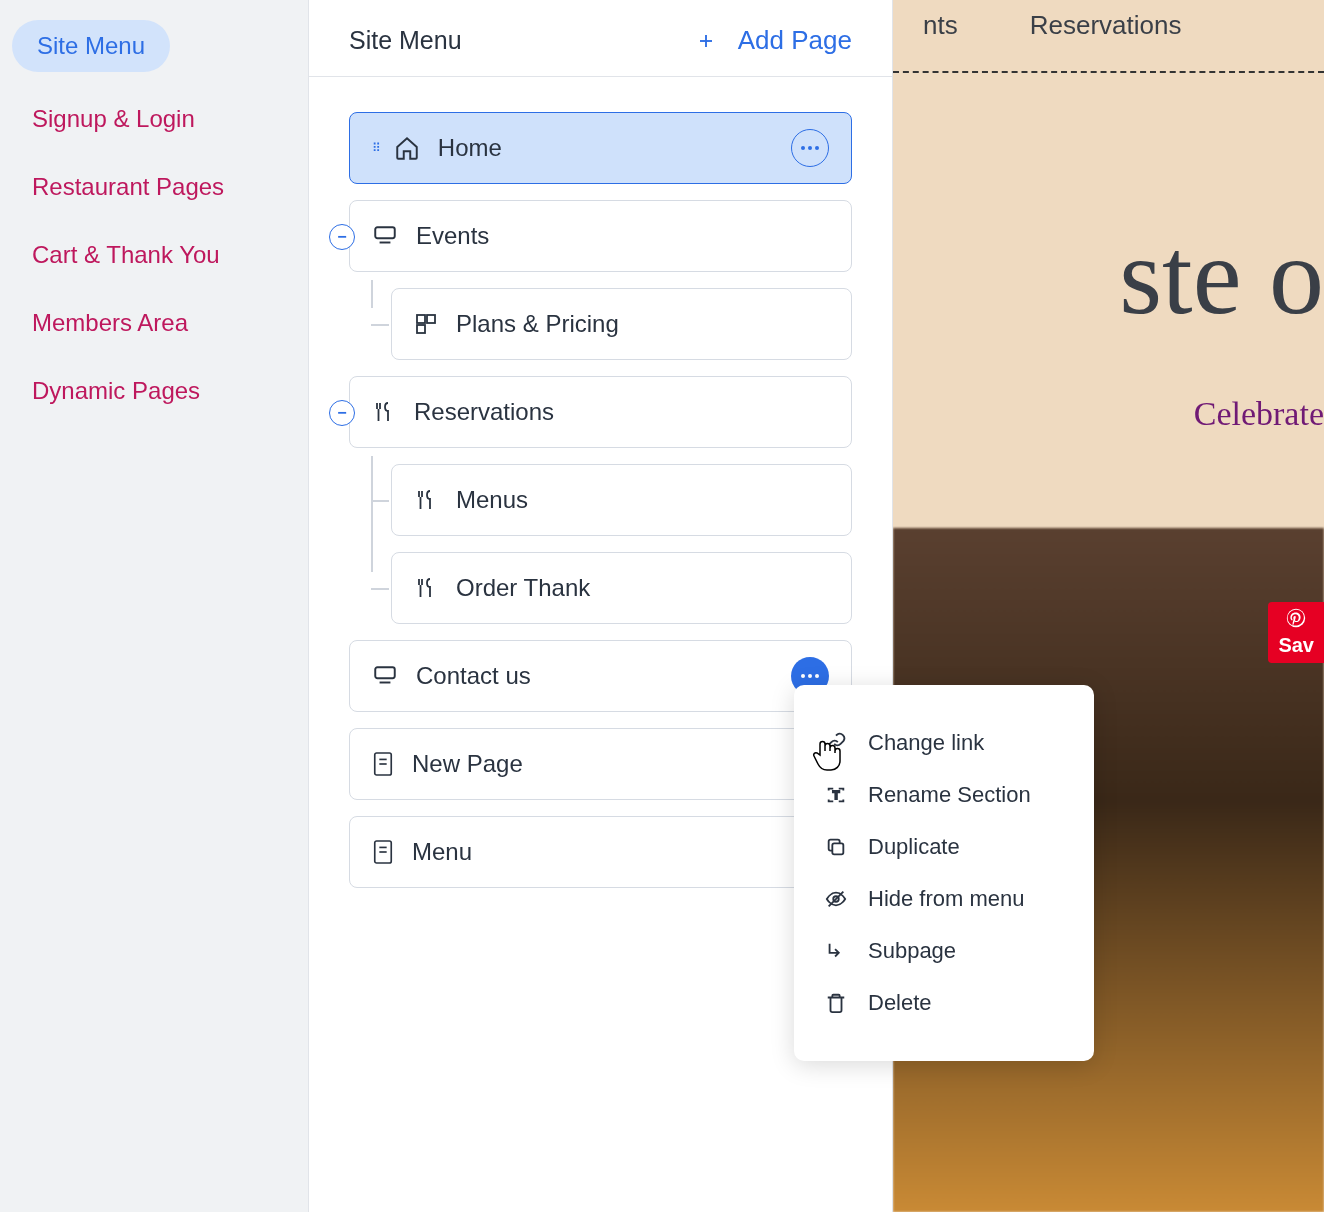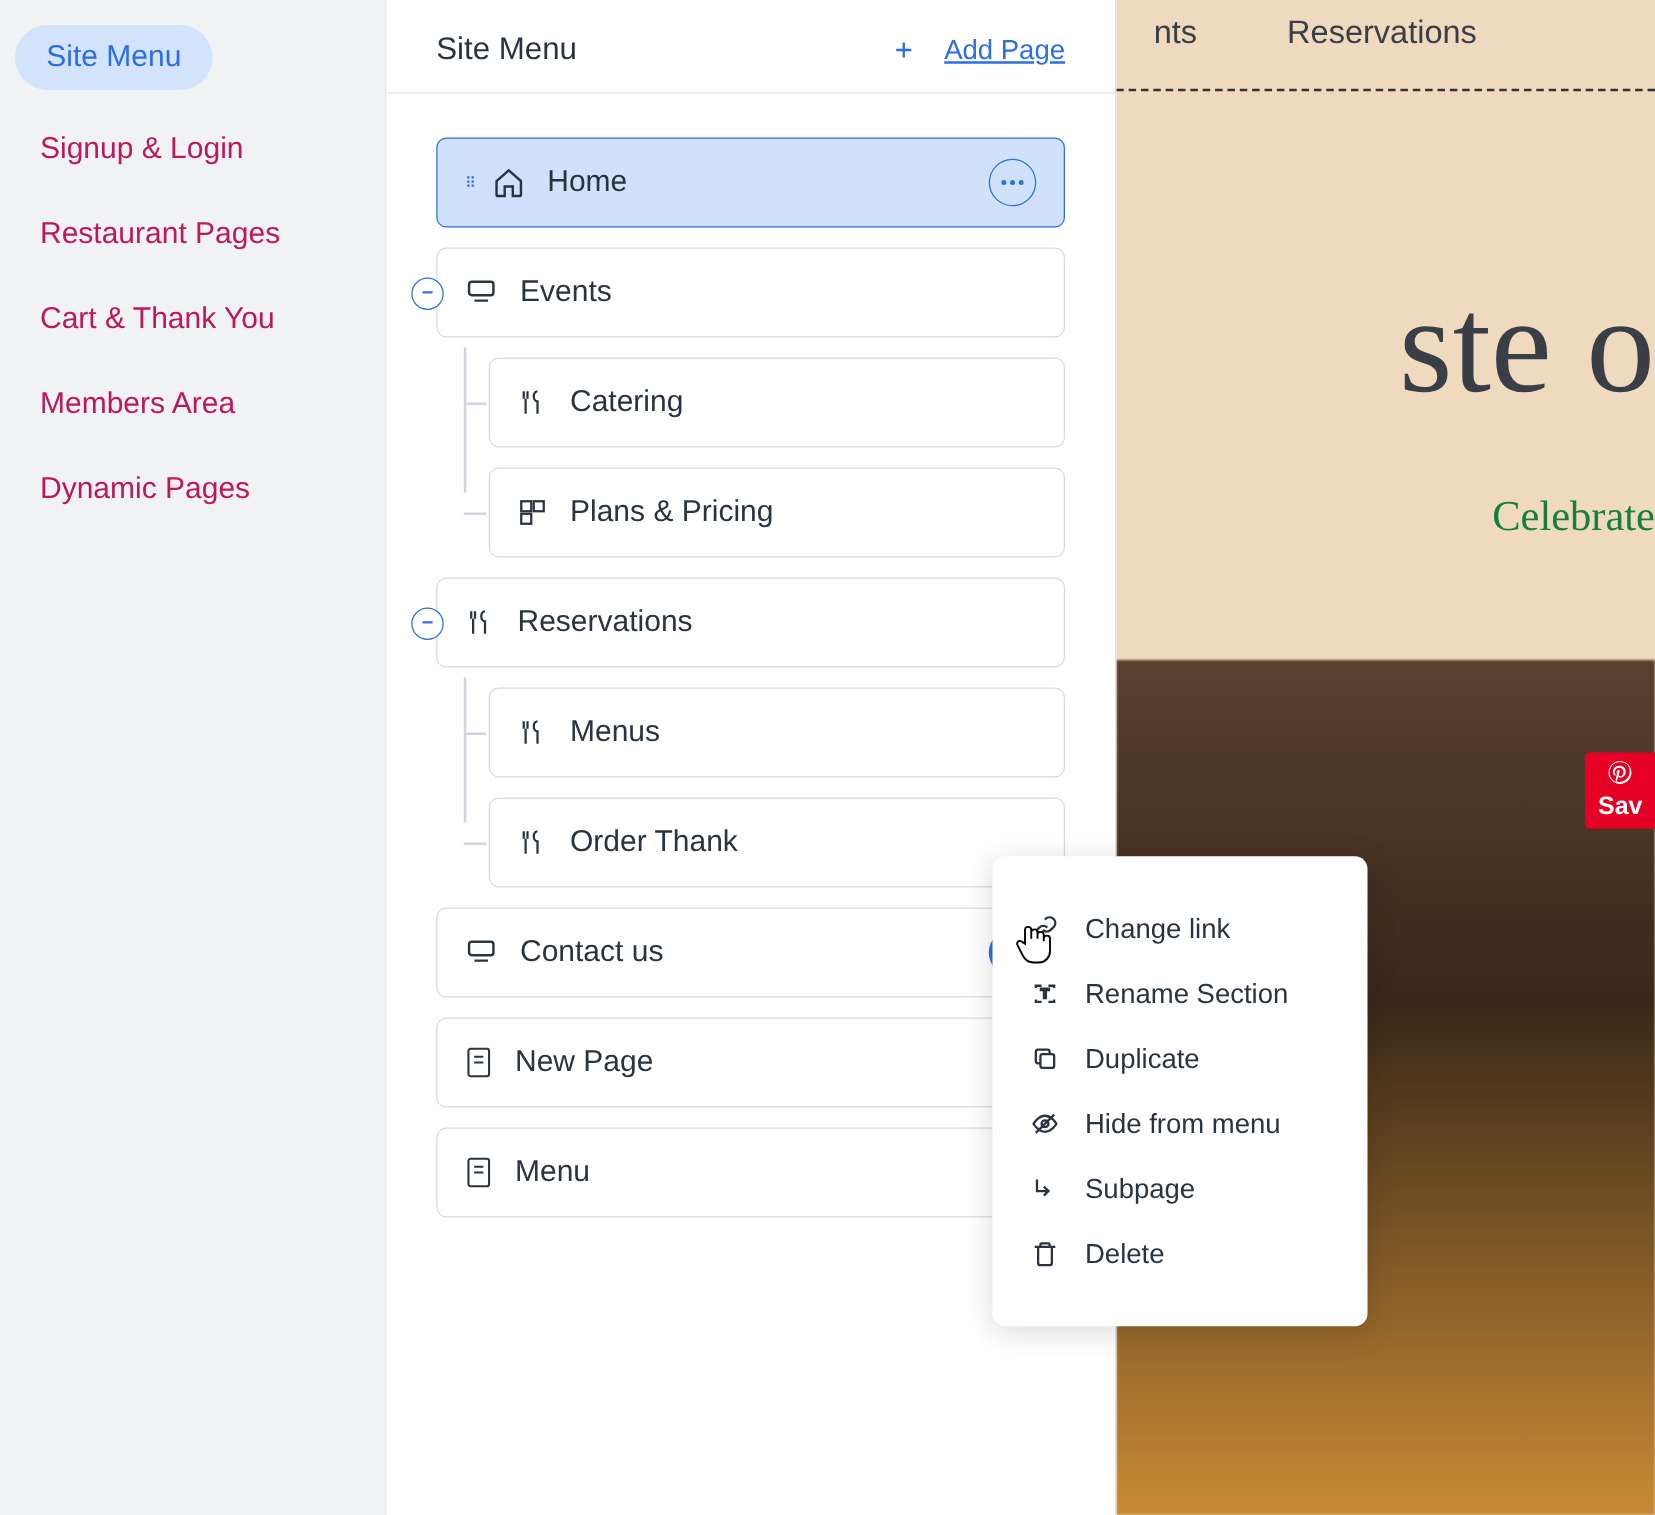--- a/index.html
+++ b/index.html
@@ -6,21 +6,21 @@
     body { width: 1324px; height: 1212px; background: #f0f2f4; overflow: hidden; position: relative; }
     
     .left-sidebar { position: absolute; left: 0; top: 0; width: 308px; height: 100%; background: #f0f2f4; padding: 20px 12px; }
     .left-sidebar-item { padding: 15px 20px; font-size: 24px; color: #be185d; cursor: pointer; border-radius: 30px; }
     .left-sidebar-item.active { background: #d2e3fb; color: #2d6ee5; display: inline-block; padding: 12px 25px; margin-bottom: 8px; }
     .left-sidebar-item:not(.active) { margin: 10px 0; }
     
     .panel { position: absolute; left: 308px; top: 0; width: 585px; height: 100%; background: #fff; border-left: 1px solid #e1e4e9; border-right: 1px solid #e1e4e9; }
     .panel-header { display: flex; justify-content: space-between; align-items: center; padding: 25px 40px 20px 40px; border-bottom: 1px solid #e1e4e9; }
     .panel-title { font-size: 25px; color: #2a3340; }
-    .add-page { display: flex; align-items: center; gap: 23px; color: #2d6ee5; font-size: 22px; cursor: pointer; text-decoration: underline; }
+    .add-page { display: flex; align-items: center; gap: 23px; color: #2d6ee5; font-size: 26px; cursor: pointer; }
     .add-page svg { stroke: #2d6ee5; }
     
     .pages-list { padding: 35px 40px 0 40px; }
     .page-item { display: flex; align-items: center; padding: 0 22px; height: 72px; border: 1.5px solid #d6dbe3; border-radius: 8px; margin-bottom: 16px; font-size: 24px; color: #2a3340; cursor: pointer; position: relative; background: #fff; }
     .page-item.selected { background: #cfe1fb; border-color: #2d6ee5; }
     .page-item .icon { margin-right: 18px; display: flex; align-items: center; }
     .page-item .drag-handle { margin-right: 12px; color: #2d6ee5; font-size: 12px; letter-spacing: 1px; }
     .page-item .more { margin-left: auto; width: 38px; height: 38px; border: 1.5px solid #2d6ee5; border-radius: 50%; display: flex; align-items: center; justify-content: center; color: #2d6ee5; }
     .page-item .more.filled { background: #2d6ee5; color: #fff; border: none; }
     
@@ -32,21 +32,21 @@
     
     .panel-footer { position: absolute; bottom: 0; left: -1px; right: 0; padding: 35px 40px; background: #fff; border-top: 1px solid #e1e4e9; display: flex; gap: 22px; align-items: center; justify-content: center; }
     .footer-icon-btn { width: 62px; height: 62px; border-radius: 50%; background: #2d6ee5; display: flex; align-items: center; justify-content: center; cursor: pointer; }
     .footer-add-btn { height: 62px; padding: 0 40px; background: #2d6ee5; color: #fff; font-size: 25px; border-radius: 40px; display: flex; align-items: center; gap: 14px; cursor: pointer; }
     
     .canvas-bg { position: absolute; left: 893px; top: 0; right: 0; height: 100%; background: #efdac0; }
     .canvas-nav { display: flex; gap: 72px; padding: 10px 30px; font-size: 26px; color: #3a3f47; }
     .dashed-line { border-top: 2.5px dashed #333; margin: 20px 0; }
     .hero { padding: 120px 0 0 0; text-align: right; }
     .hero-title { font-size: 110px; font-weight: 300; color: #3a3f47; font-family: Georgia, serif; overflow: hidden; white-space: nowrap; }
-    .hero-sub { font-size: 34px; color: #15803d; margin-top: 55px; font-family: Georgia, serif; overflow: hidden; white-space: nowrap; }
+    .hero-sub { font-size: 34px; color: #701a75; margin-top: 55px; font-family: Georgia, serif; overflow: hidden; white-space: nowrap; }
     .canvas-image { position: absolute; top: 528px; left: 0; right: 0; bottom: 0; background: linear-gradient(180deg, #5a4030 0%, #3a2818 40%, #c98a35 100%); filter: blur(1px); }
     .save-badge { position: absolute; top: 602px; right: 0; background: #e60023; color: #fff; padding: 6px 10px; display: flex; align-items: center; gap: 6px; font-size: 20px; font-weight: bold; border-radius: 4px 0 0 4px; flex-direction: column; }
     
     .context-menu { position: absolute; left: 794px; top: 685px; width: 300px; background: #fff; border-radius: 10px; box-shadow: 0 4px 25px rgba(0,0,0,0.15); padding: 32px 0; z-index: 10; }
     .context-menu-item { display: flex; align-items: center; gap: 20px; padding: 13px 30px; font-size: 22px; color: #2a3340; cursor: pointer; }
     .context-menu-item .icon { width: 24px; display: flex; align-items: center; justify-content: center; }
     
     .cursor-hand { position: absolute; left: 810px; top: 736px; z-index: 20; pointer-events: none; }
   </style>
 </head>
@@ -117,30 +117,20 @@
       <div class="page-item">
         <span class="icon">
           <svg width="26" height="26" viewBox="0 0 24 24" fill="none" stroke="#2a3340" stroke-width="1.8">
               <rect x="3" y="4" width="18" height="10" rx="2"></rect>
               <line x1="7" y1="18" x2="17" y2="18"></line>
             </svg>
         </span>
         <span>Events</span>
       </div>
       <div class="tree-children">
-        <div class="tree-child">
-          <div class="page-item">
-            <span class="icon">
-              <svg width="24" height="24" viewBox="0 0 24 24" fill="none" stroke="#2a3340" stroke-width="1.8">
-                  <path d="M5 3v6m3-6v6M6.5 9v12M16 3c-1.5 0-3 1.5-3 4s1.5 4 3 4v10"></path>
-                </svg>
-            </span>
-            <span>Catering</span>
-          </div>
-        </div>
         <div class="tree-child">
           <div class="page-item">
             <span class="icon">
               <svg width="24" height="24" viewBox="0 0 24 24" fill="none" stroke="#2a3340" stroke-width="1.8">
                   <rect x="3" y="3" width="8" height="8"></rect>
                   <rect x="13" y="3" width="8" height="8"></rect>
                   <rect x="3" y="13" width="8" height="8"></rect>
                 </svg>
             </span>
             <span>Plans &amp; Pricing</span>

